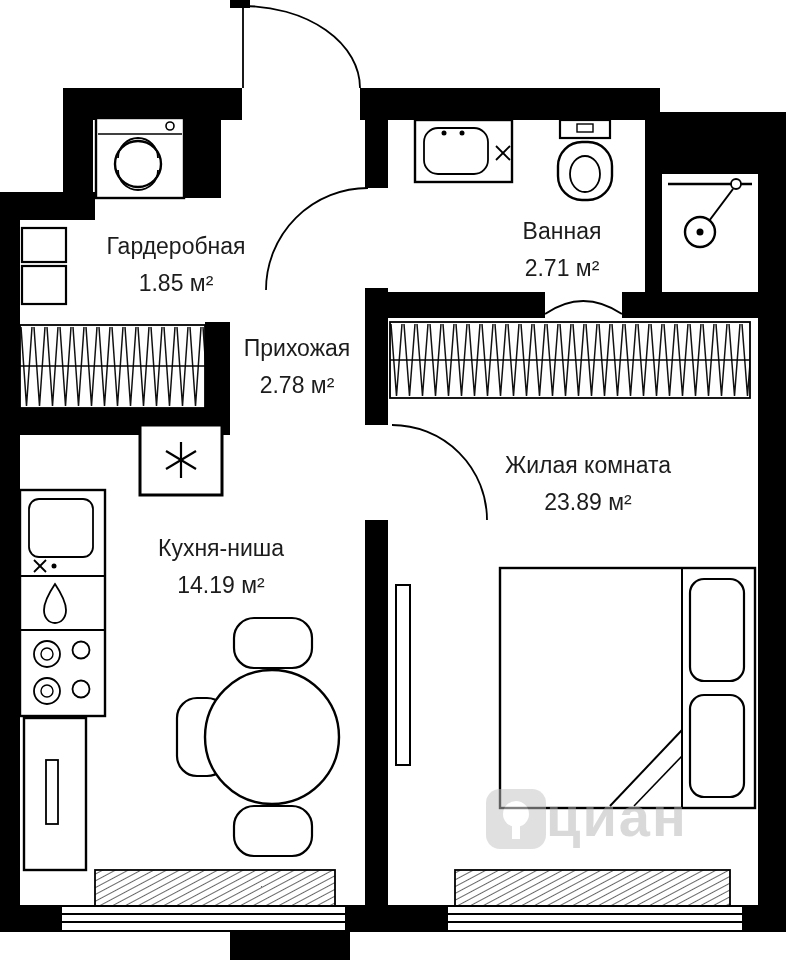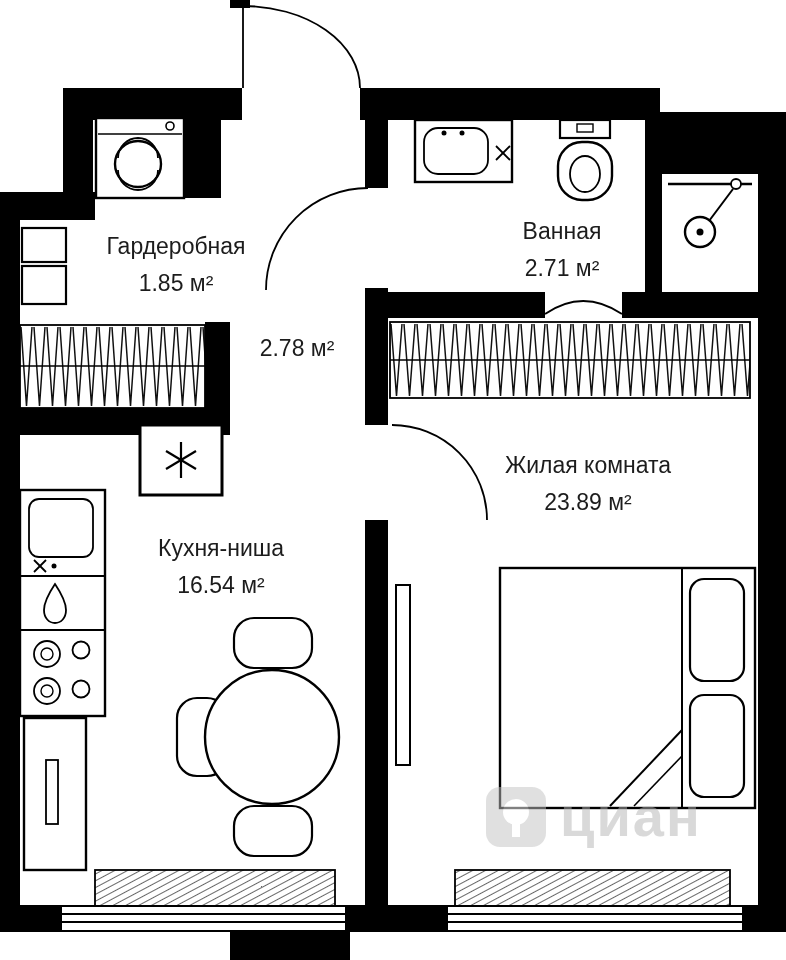--- a/index.html
+++ b/index.html
@@ -3,21 +3,21 @@
 <meta charset="utf-8">
 <style>
   html,body{margin:0;padding:0;background:#fff;}
   #stage{position:relative;width:786px;height:960px;background:#ffffff;overflow:hidden;
          font-family:"Liberation Sans",sans-serif;}
   #plan-svg{position:absolute;left:0;top:0;}
   .room-label{position:absolute;transform:translateX(-50%);text-align:center;
               font-size:23px;line-height:37px;color:#1c1c1c;white-space:nowrap;}
   .room-label .room-name{font-weight:400;}
   .room-label .room-area{font-weight:400;}
-  .watermark{position:absolute;left:486px;top:784px;display:flex;align-items:center;gap:14px;
+  .watermark{position:absolute;left:486px;top:784px;display:flex;align-items:flex-end;
              opacity:.5;pointer-events:none;}
   .wm-logo{width:60px;height:60px;border-radius:14px;background:#c2c2c2;position:relative;}
   .wm-logo:before{content:"";position:absolute;left:17px;top:12px;width:26px;height:26px;
                   border-radius:50%;background:#ffffff;}
   .wm-logo:after{content:"";position:absolute;left:26px;top:34px;width:8px;height:16px;background:#ffffff;}
   .wm-text{font-size:56px;font-weight:600;letter-spacing:2px;color:#b5b5b5;}
 </style>
 </head>
 <body>
 
@@ -192,33 +192,34 @@
     <path d="M682,730 L610,806" fill="none" stroke-width="2"></path>
     <path d="M682,756 L634,806" fill="none" stroke-width="1.6"></path>
   </g>
 </svg>
 
 <div class="room-label" style="left:176px;top:228px">
   <div class="room-name">Гардеробная</div>
   <div class="room-area">1.85 м²</div>
 </div>
 <div class="room-label" style="left:297px;top:330px">
+  <div class="room-name">Прихожая</div>
   <div class="room-area">2.78 м²</div>
 </div>
 <div class="room-label" style="left:562px;top:213px">
   <div class="room-name">Ванная</div>
   <div class="room-area">2.71 м²</div>
 </div>
 <div class="room-label" style="left:588px;top:447px">
   <div class="room-name">Жилая комната</div>
   <div class="room-area">23.89 м²</div>
 </div>
 <div class="room-label" style="left:221px;top:530px">
   <div class="room-name">Кухня-ниша</div>
-  <div class="room-area">16.54 м²</div>
+  <div class="room-area">14.19 м²</div>
 </div>
 
 <div class="watermark">
   <span class="wm-logo"></span>
   <span class="wm-text">циан</span>
 </div>
 
 </div>
 
 </body></html>

